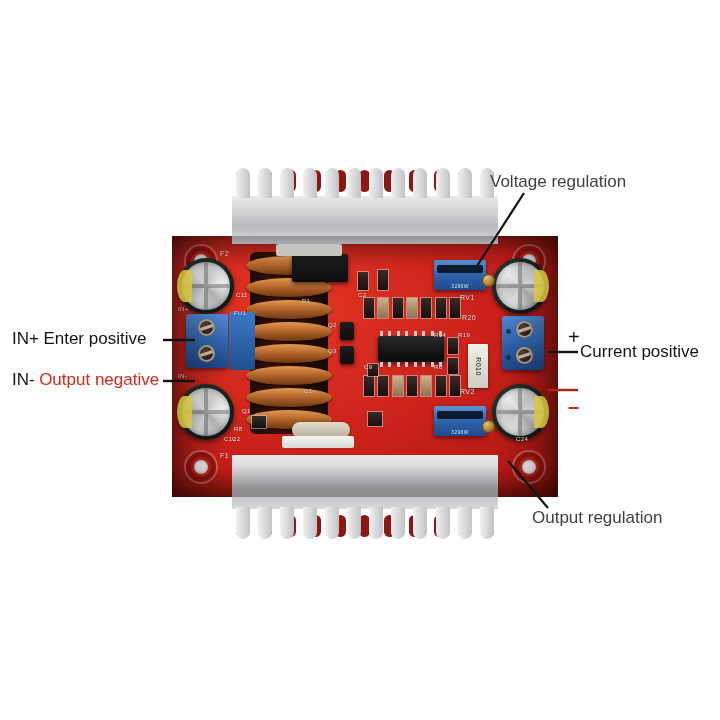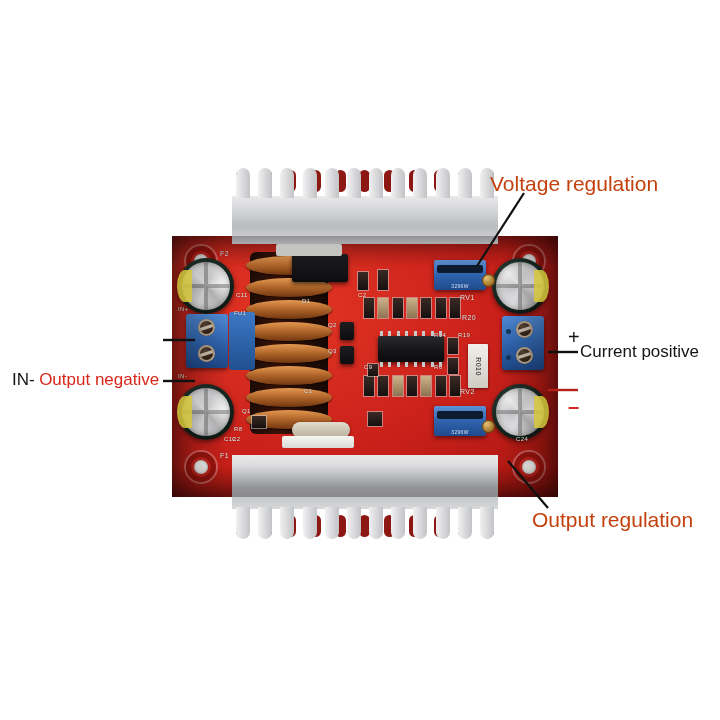--- a/index.html
+++ b/index.html
@@ -134,21 +134,21 @@
   }
   .whitepad{background:linear-gradient(180deg,#f5f5f3,#d9d9d5);border-radius:2px;}
   .diode{background:linear-gradient(180deg,#e3ddd0,#b7ad99);border-radius:3px;box-shadow:0 1px 3px rgba(0,0,0,.5);}
   .silk{position:absolute;color:#f3e9e4;font-size:7px;letter-spacing:.4px;text-shadow:0 0 1px rgba(0,0,0,.7);}
   .silk.sm{font-size:6px;}
 
   
   .label{position:absolute;white-space:nowrap;}
   .lbl-black{color:#141414;font-size:17px;}
   .lbl-red{color:#d8281c;font-size:17px;}
-  .lbl-navy{color:#c2410c;font-size:21px;}
+  .lbl-navy{color:#404040;font-size:17px;}
   .sign{position:absolute;font-size:20px;line-height:1;}
   .sign-plus{color:#141414;}
   .sign-minus{color:#d8281c;font-weight:bold;}
   svg.leads{position:absolute;left:0;top:0;width:720px;height:720px;pointer-events:none;}
 </style>
 </head>
 <body>
 
 <div id="stage">
 
@@ -370,20 +370,24 @@
 
     <line x1="548" y1="390" x2="578" y2="390" stroke="#b32218" stroke-width="2.4"></line>
 
     <line x1="552" y1="340" x2="552" y2="400" stroke="#8b1a12" stroke-width="1.6" opacity="0.0"></line>
   </svg>
 
   <div class="label lbl-navy" style="left:490px;top:172px;">Voltage regulation</div>
 
   <div class="label lbl-navy" style="left:532px;top:508px;">Output regulation</div>
 
+  <div class="label" style="left:12px;top:329px;">
+    <span class="lbl-black">IN+</span>
+    <span class="lbl-black">Enter positive</span>
+  </div>
 
   <div class="label" style="left:12px;top:370px;">
     <span class="lbl-black">IN-</span>
     <span class="lbl-red">Output negative</span>
   </div>
 
   <div class="sign sign-plus" style="left:568px;top:327px;">+</div>
   <div class="label lbl-black" style="left:580px;top:342px;">Current positive</div>
 
   <div class="sign sign-minus" style="left:568px;top:396px;">–</div>

